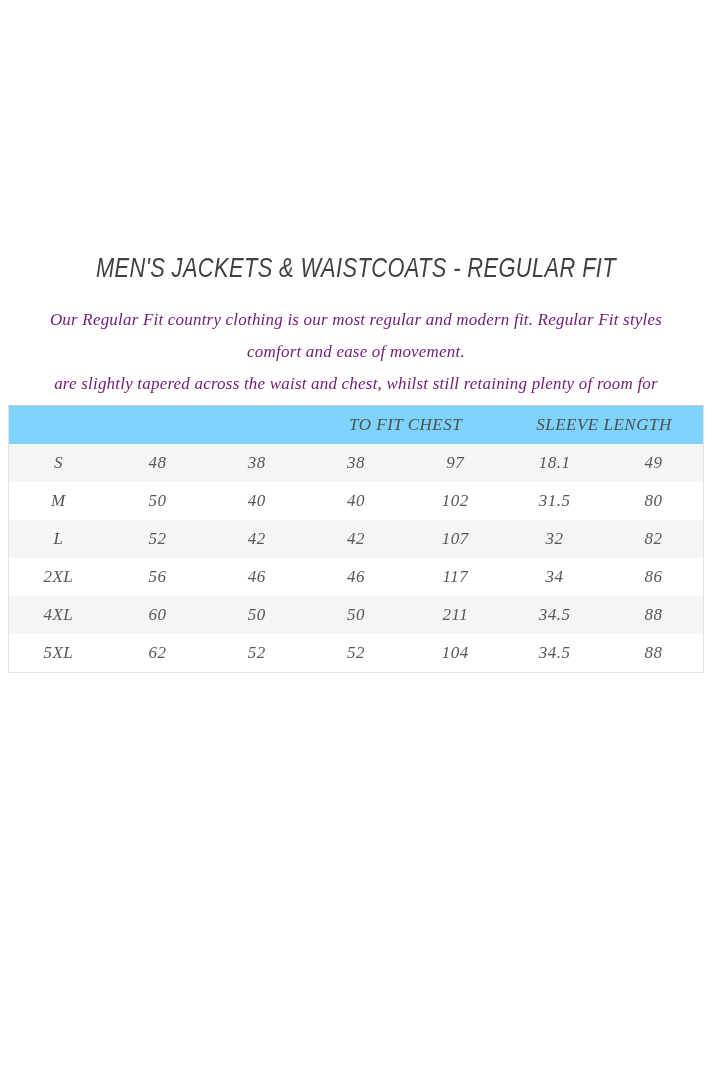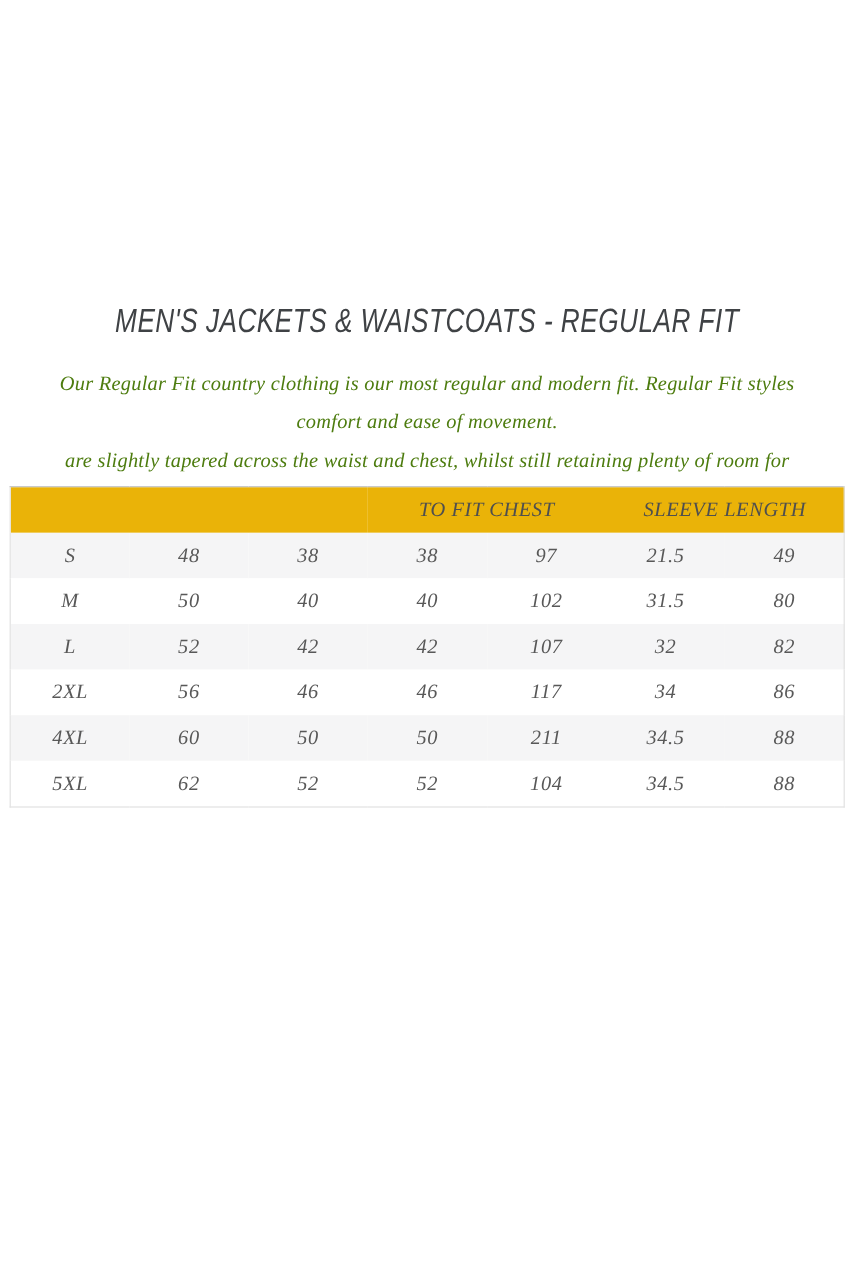--- a/index.html
+++ b/index.html
@@ -24,42 +24,42 @@
     transform: scaleX(0.78);
     transform-origin: center center;
     white-space: nowrap;
   }
 
   .desc {
     margin-top: 21px;
     text-align: center;
     font-size: 17px;
     line-height: 32px;
-    color: #4d7c0f;
+    color: #701a75;
     letter-spacing: 0.2px;
   }
   .desc-line { display: block; white-space: nowrap; }
 
   table.size-chart {
     width: 696px;
     margin: 5px auto 0 auto;
     border-collapse: collapse;
     table-layout: fixed;
     border: 1px solid #e2e2e2;
     border-top: 1px solid #c9c9c9;
   }
   .size-chart th, .size-chart td {
     font-weight: 400;
     text-align: center;
     vertical-align: middle;
     letter-spacing: 0.5px;
     padding: 0;
   }
   .group-row th {
-    background: #eab308;
+    background: #7dd3fc;
     height: 38px;
     font-size: 17px;
     color: #4f4f4f;
   }
   .cols-row th {
     background: #ffffff;
     height: 68px;
     font-size: 17px;
     line-height: 30px;
     color: #4f4f4f;
@@ -103,21 +103,21 @@
         <th colspan="2">SLEEVE LENGTH</th>
       </tr>
     </thead>
     <tbody>
         <tr>
           <td>S</td>
           <td>48</td>
           <td>38</td>
           <td>38</td>
           <td>97</td>
-          <td>21.5</td>
+          <td>18.1</td>
           <td>49</td>
         </tr>
         <tr>
           <td>M</td>
           <td>50</td>
           <td>40</td>
           <td>40</td>
           <td>102</td>
           <td>31.5</td>
           <td>80</td>

